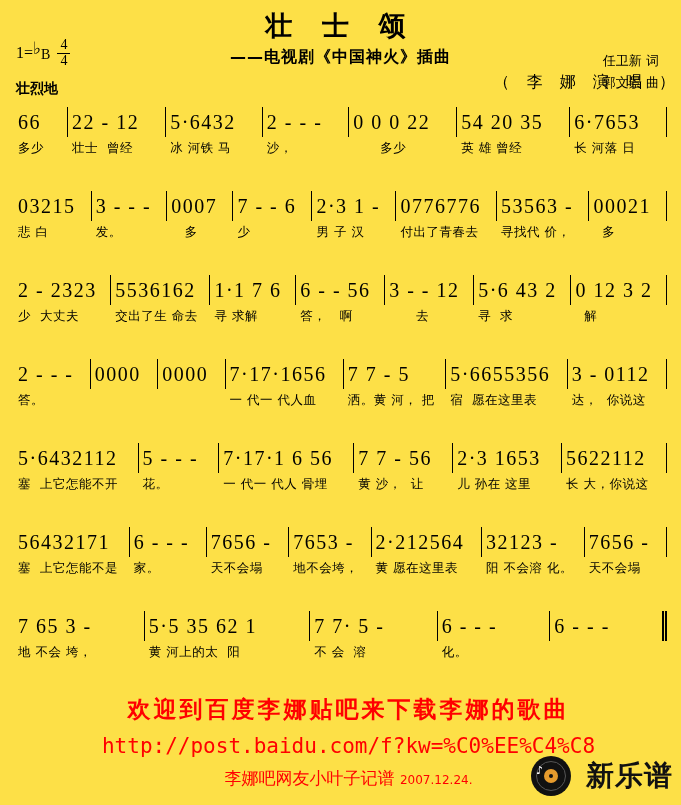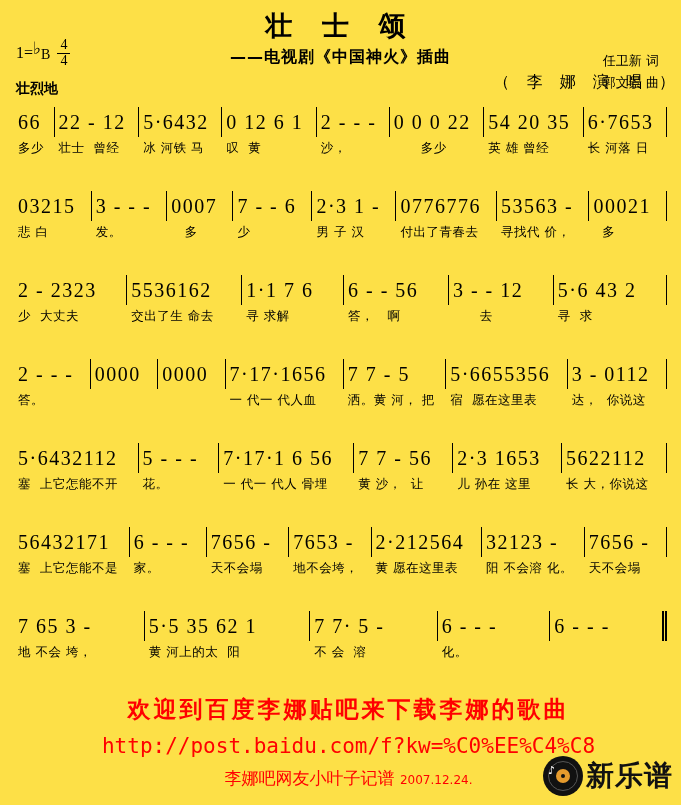--- a/index.html
+++ b/index.html
@@ -39,21 +39,21 @@
   .promo{color:#f00;font-weight:bold;font-size:23px;text-align:center;letter-spacing:3px;}
   .url{color:#f00;font-family:"DejaVu Sans Mono","Liberation Mono",monospace;font-size:21px;text-align:center;margin-top:9px;text-decoration:none;display:block;}
   .creditline{color:#f00;font-size:17px;text-align:center;margin-top:9px;font-family:"DejaVu Serif",serif;}
   .date{font-size:12px;font-family:"DejaVu Sans",sans-serif;}
   .logo{position:absolute;right:8px;top:62px;display:flex;align-items:center;}
   .disc{width:40px;height:40px;border-radius:50%;background:#111;position:relative;flex:0 0 auto;}
   .disc .ring{position:absolute;inset:5px;border-radius:50%;border:1px solid #555;}
   .disc .center{position:absolute;inset:13px;border-radius:50%;background:#e69b2d;}
   .disc .hole{position:absolute;left:18px;top:18px;width:4px;height:4px;border-radius:50%;background:#111;}
   .disc .noteglyph{position:absolute;left:5px;top:8px;color:#fff;font-size:11px;}
-  .logo-text{font-size:28px;font-weight:bold;color:#111;letter-spacing:1px;margin-left:3px;}
+  .logo-text{font-size:28px;font-weight:bold;color:#111;letter-spacing:1px;margin-left:15px;}
 </style>
 </head>
 <body>
 
 <div class="sheet">
 
   <div class="title">壮 士 颂</div>
   <div class="subtitle">——电视剧《中国神火》插曲</div>
   <div class="performer">（ 李 娜 演 唱 ）</div>
 
@@ -85,24 +85,20 @@
           <div class="measure">
             <div class="notes">22 - 12</div>
             <div class="lyrics">壮士  曾经</div>
           </div>
 
           <div class="measure">
             <div class="notes">5·6432</div>
             <div class="lyrics">冰 河铁 马</div>
           </div>
 
-          <div class="measure">
-            <div class="notes">0 12 6 1</div>
-            <div class="lyrics">叹  黄</div>
-          </div>
 
           <div class="measure">
             <div class="notes">2 - - -</div>
             <div class="lyrics">沙，</div>
           </div>
 
           <div class="measure">
             <div class="notes">0 0 0 22</div>
             <div class="lyrics">      多少</div>
           </div>
@@ -186,20 +182,24 @@
           <div class="measure">
             <div class="notes">3 - - 12</div>
             <div class="lyrics">      去</div>
           </div>
 
           <div class="measure">
             <div class="notes">5·6 43 2</div>
             <div class="lyrics">寻  求</div>
           </div>
 
+          <div class="measure">
+            <div class="notes">0 12 3 2</div>
+            <div class="lyrics">  解</div>
+          </div>
         </div>
 
       <div class="line">
 
           <div class="measure">
             <div class="notes">2 - - -</div>
             <div class="lyrics">答。</div>
           </div>
 
           <div class="measure">

